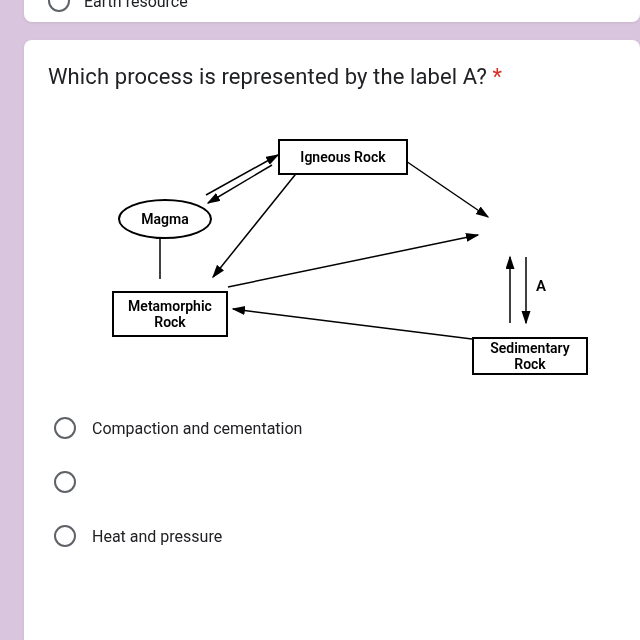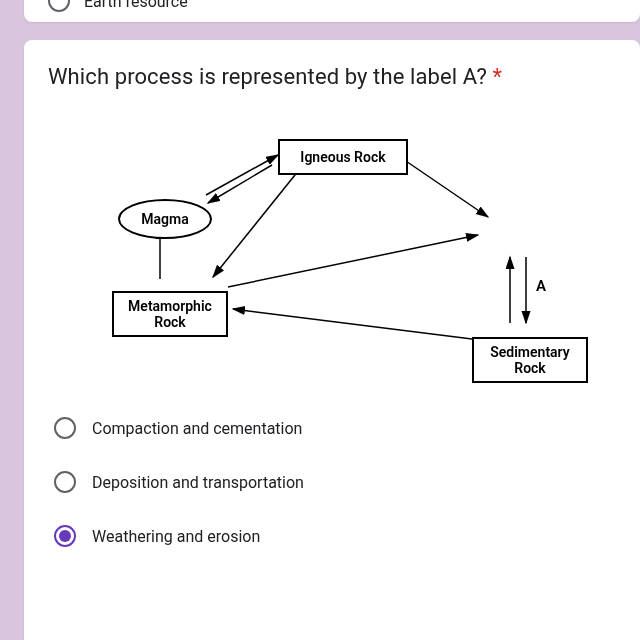--- a/index.html
+++ b/index.html
@@ -158,34 +158,33 @@
     <div class="node-rect" style="left:210px; top:20px; width:130px; height:36px;">
       <span>Igneous Rock</span>
     </div>
     <div class="node-ellipse" style="left:50px; top:80px; width:94px; height:40px;">
       <span>Magma</span>
     </div>
     <div class="node-rect" style="left:44px; top:172px; width:116px; height:46px; white-space:pre-line;">
       <span>Metamorphic
 Rock</span>
     </div>
-    <div class="node-rect" style="left:404px; top:218px; width:116px; height:46px; white-space:pre-line;">
+    <div class="node-rect" style="left:404px; top:218px; width:116px; height:38px; white-space:pre-line;">
       <span>Sedimentary
 Rock</span>
     </div>
     <div class="label-a" style="left:468px; top:170px;">A</div>
   </div>
 
   <div class="options">
     <div class="option">
       <span class="radio"></span>
       <span class="option-label">Compaction and cementation</span>
     </div>
     <div class="option">
       <span class="radio"></span>
-      <span class="option-label">Deposition and transportation</span>
     </div>
     <div class="option">
-      <span class="radio checked"></span>
-      <span class="option-label">Weathering and erosion</span>
+      <span class="radio"></span>
+      <span class="option-label">Heat and pressure</span>
     </div>
   </div>
 </div>
 
 </body></html>

